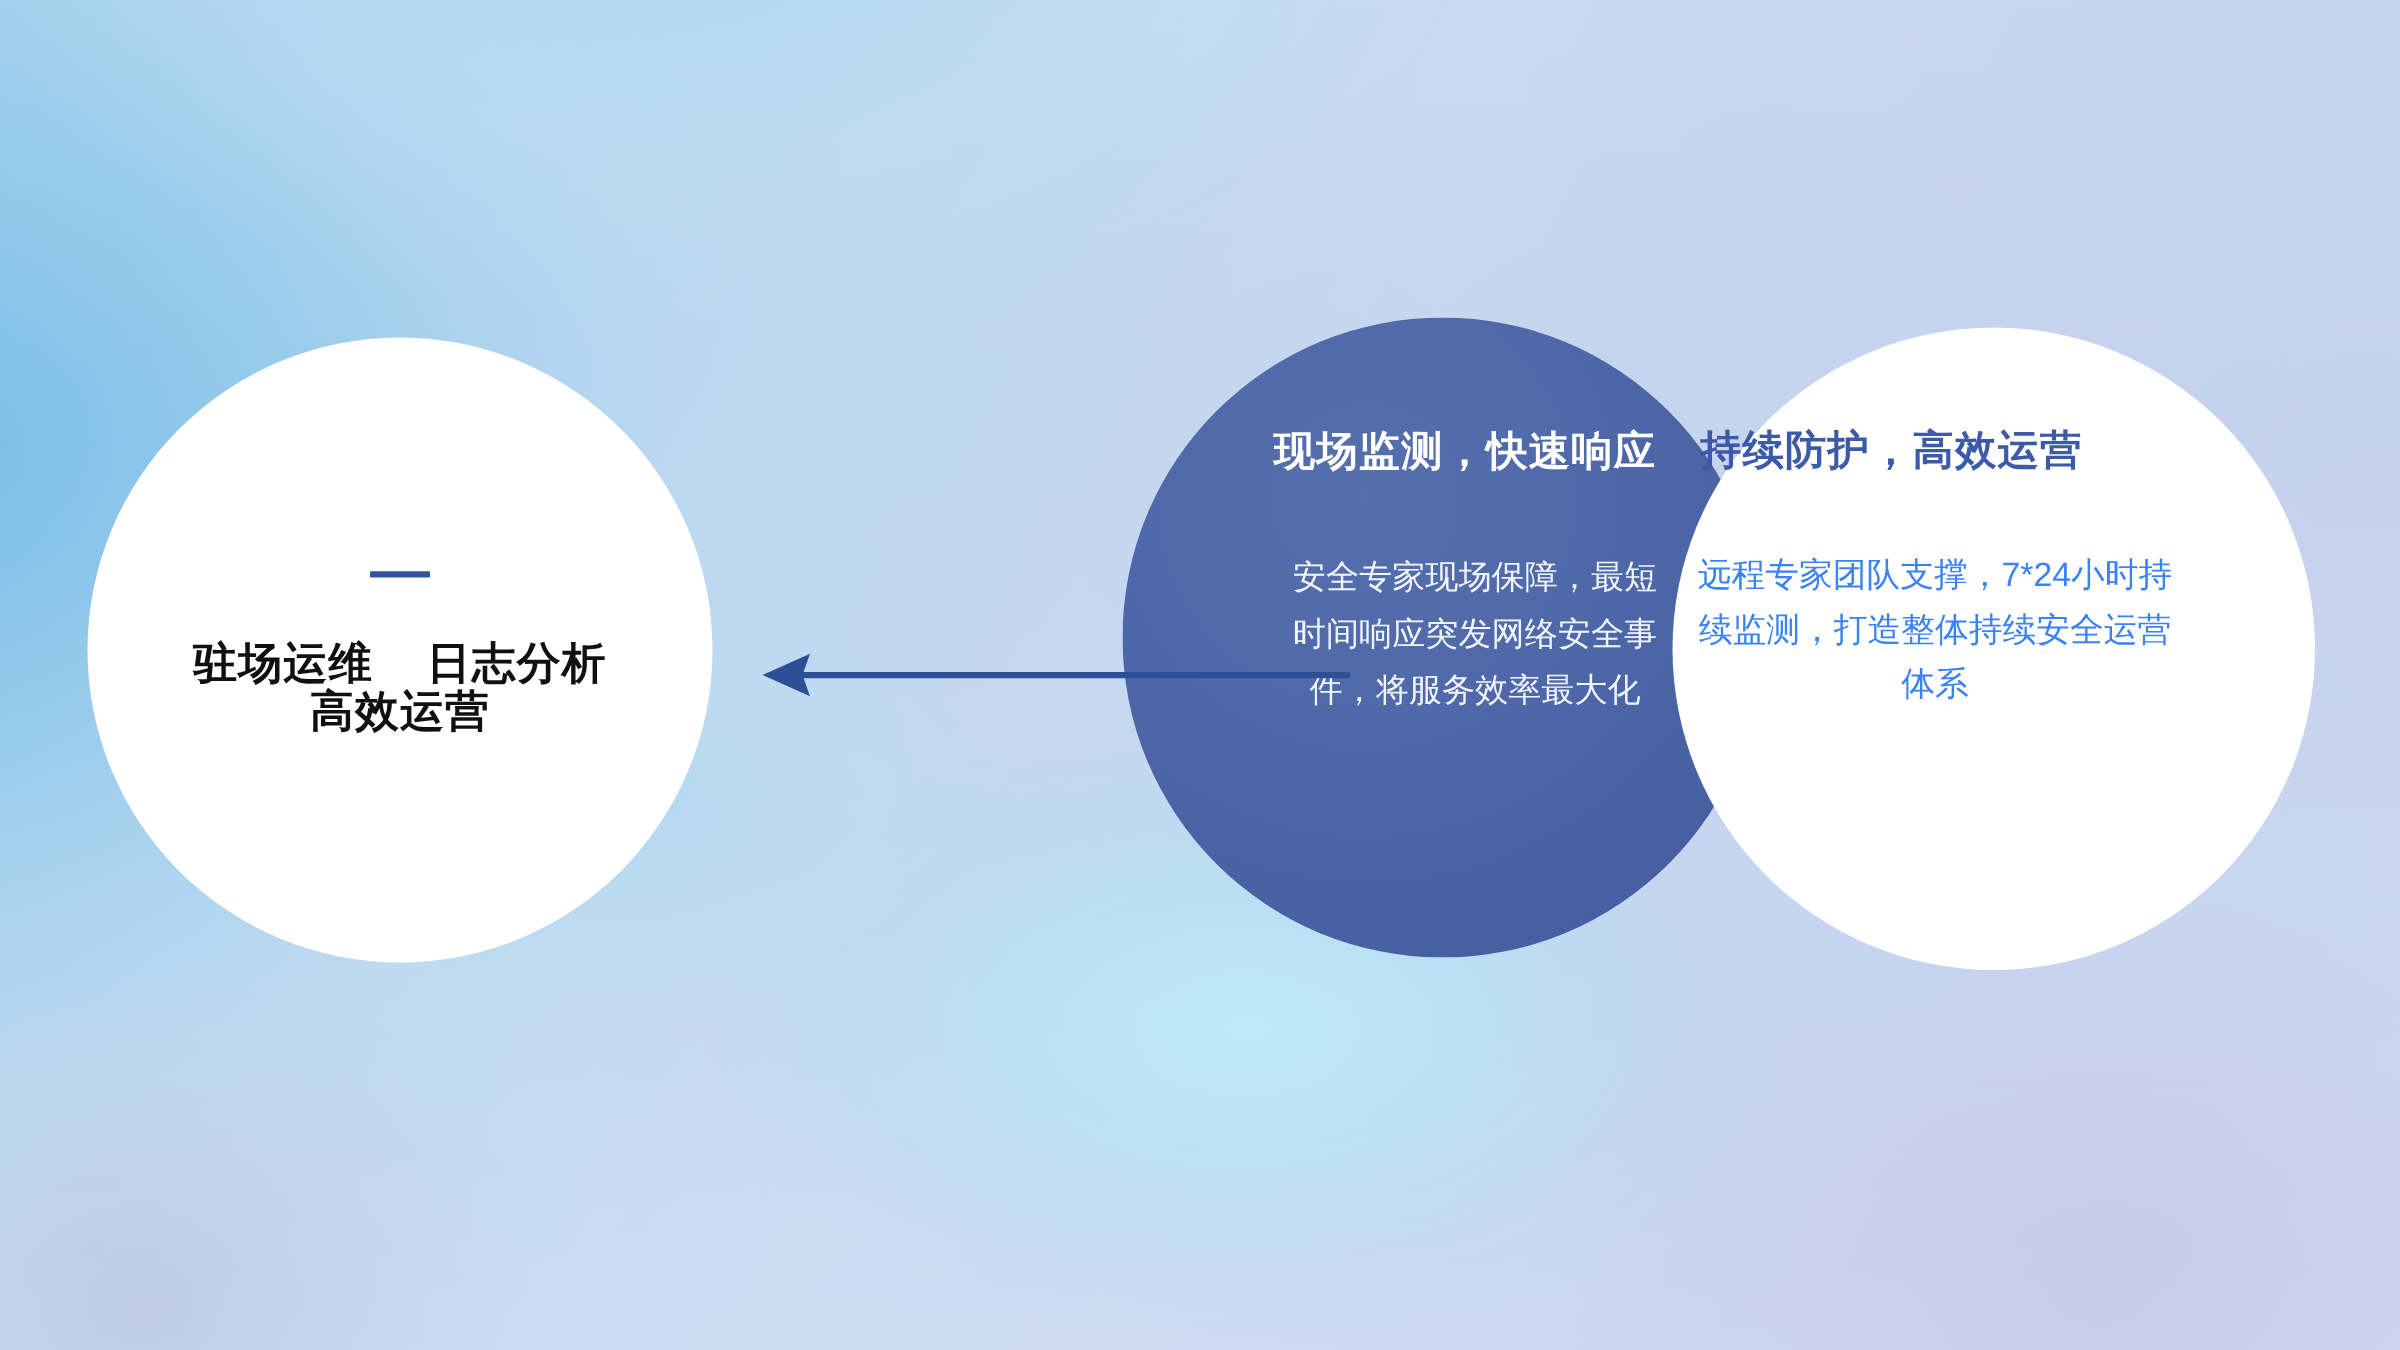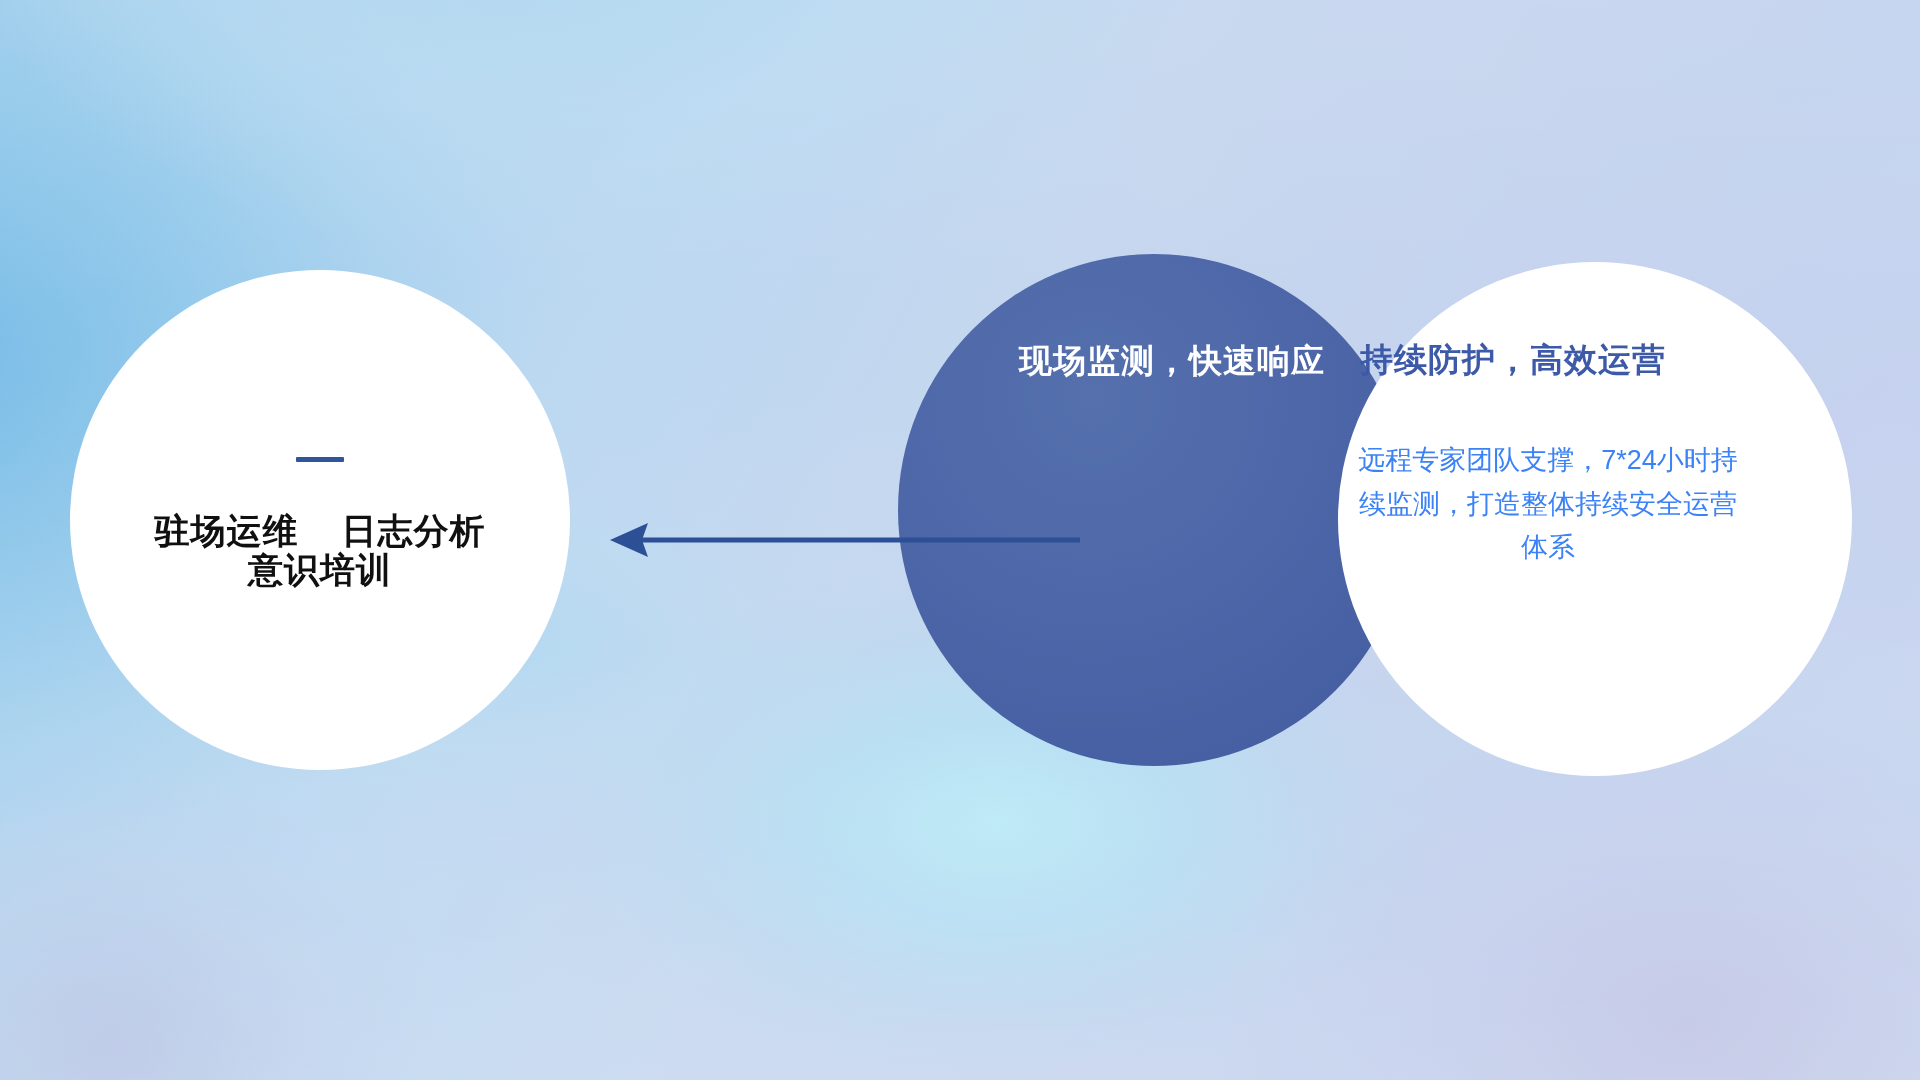--- a/index.html
+++ b/index.html
@@ -230,38 +230,39 @@
   <div class="bg-layer bg-blob-violet"></div>
   <div class="bg-layer bg-blob-violet2"></div>
   <div class="bg-layer bg-blob-br"></div>
   <div class="bg-layer bg-sheen"></div>
 
   <div class="circle" id="circle-left">
     <div class="left-content">
       <div id="left-divider"></div>
       <div class="left-lines">
         <div class="left-line">驻场运维    日志分析</div>
-        <div class="left-line">意识培训</div>
+        <div class="left-line">高效运营</div>
       </div>
     </div>
   </div>
 
   <div class="circle" id="circle-center">
     <svg width="512" height="512" viewBox="0 0 512 512" style="position:absolute;left:0;top:0;">
       <defs>
         <radialGradient id="centerFill" cx="38%" cy="28%" r="82%">
           <stop offset="0%" stop-color="#5570ad"></stop>
           <stop offset="55%" stop-color="#4d66a8"></stop>
           <stop offset="100%" stop-color="#455ea1"></stop>
         </radialGradient>
       </defs>
       <circle cx="256" cy="256" r="256" fill="url(#centerFill)"></circle>
     </svg>
     <div class="center-content">
       <div id="center-heading">现场监测，快速响应</div>
+      <div id="center-body">安全专家现场保障，最短时间响应突发网络安全事件，将服务效率最大化</div>
     </div>
   </div>
 
   <div class="circle" id="circle-right">
     <div class="right-content">
       <div id="right-heading">持续防护，高效运营</div>
       <div id="right-body">远程专家团队支撑，7*24小时持续监测，打造整体持续安全运营体系</div>
     </div>
   </div>
 

